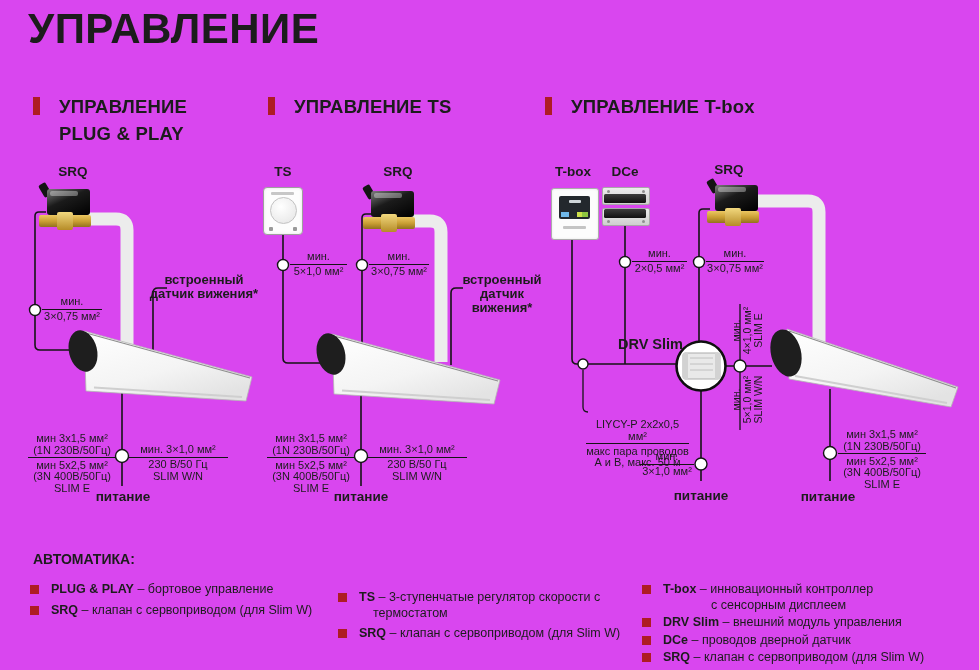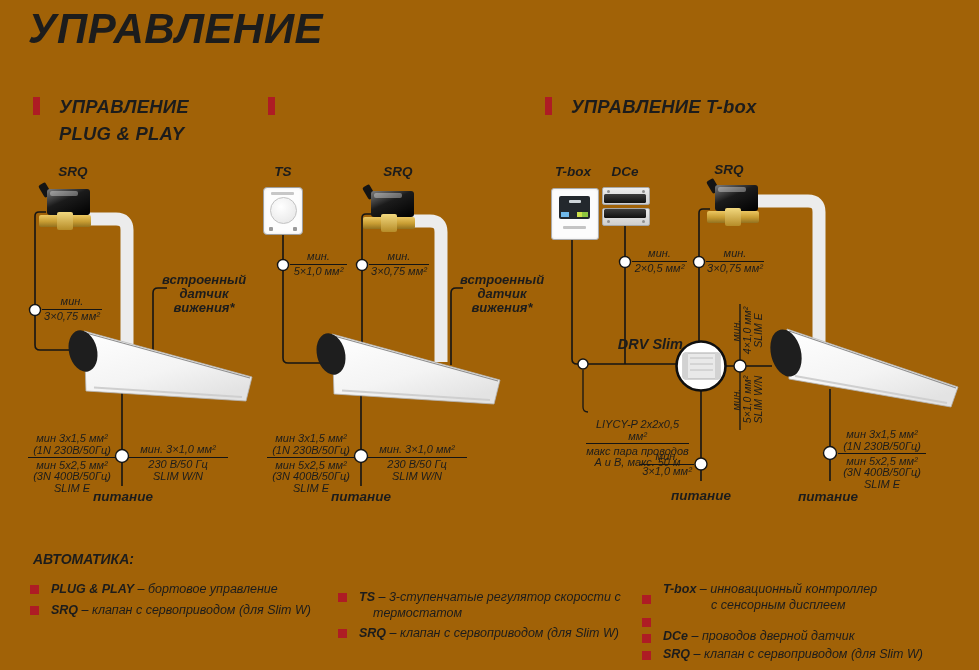--- a/index.html
+++ b/index.html
@@ -1,17 +1,17 @@
 <!DOCTYPE html>
 <html><head>
 <meta charset="utf-8">
 <style>
   html,body{margin:0;padding:0;background:#ffffff;}
   body{font-family:"Liberation Sans","DejaVu Sans",sans-serif;color:#1c1c1c;}
-  .page{position:relative;width:979px;height:670px;background:#a16207;overflow:hidden;font-style:italic;}
+  .page{position:relative;width:979px;height:670px;background:#d946ef;overflow:hidden;}
   .abs{position:absolute;}
   .title{font-size:42px;font-weight:800;letter-spacing:.5px;line-height:46px;}
   .sec-bar{width:7px;height:18px;}
   .sec-title{font-size:18.5px;font-weight:800;line-height:27px;letter-spacing:.2px;}
   .dev-label{font-weight:700;font-size:13.5px;text-align:center;}
   .power-label{font-weight:700;font-size:13.5px;text-align:center;}
   .motion{font-weight:700;font-size:13px;line-height:14px;text-align:center;}
   .callout{font-size:11px;line-height:11.5px;text-align:center;}
   .co-top{border-bottom:1.4px solid #141414;padding-bottom:1px;}
   .co-bot{padding-top:1.5px;}
@@ -35,21 +35,21 @@
   .tbox-dev .chip-b{position:absolute;left:2px;bottom:2px;width:8px;height:5px;background:#6fb7e8;}
   .tbox-dev .chip-g{position:absolute;right:2px;bottom:2px;width:11px;height:5px;background:linear-gradient(90deg,#cde04a 50%,#8fc641 50%);}
   .tbox-dev .slot{position:absolute;left:11px;top:37px;width:23px;height:2.5px;background:#c4c4c4;border-radius:1px;}
   .dce-dev{width:46px;height:40px;}
   .dce-plate{position:absolute;left:0;width:46px;height:16px;background:linear-gradient(180deg,#ededed,#cfcfcf);border:1px solid #a8a8a8;border-radius:2px;}
   .dce-bar{position:absolute;left:2px;width:42px;height:9px;background:linear-gradient(180deg,#3d3d3d,#101010);border-radius:1.5px;}
   .screw{position:absolute;width:3px;height:3px;border-radius:50%;background:#8f8f8f;}
   
   .legend-h{font-weight:800;font-size:14px;}
   .legend-item{display:flex;margin-bottom:5px;font-size:12.5px;line-height:15.5px;}
-  .legend-col3 .legend-item{margin-bottom:2px;align-items:center;}
+  .legend-col3 .legend-item{margin-bottom:2px;}
   .bullet{flex:0 0 auto;width:9px;height:9px;margin:3px 12px 0 0;}
   .term{font-weight:700;}
   .desc2{margin-left:14px;}
   .legend-col3 .desc2{margin-left:48px;}
 </style>
 </head>
 <body>
 
 <div class="page">
 
@@ -134,20 +134,21 @@
   </svg>
 
   <div class="abs title" style="left:28px;top:6px">УПРАВЛЕНИЕ</div>
 
   <div class="abs sec-bar" style="left: 33px; top: 97px; background: rgb(174, 28, 36);"></div>
   <div class="abs sec-title" style="left:59px;top:93px">
     <div>УПРАВЛЕНИЕ</div>
     <div>PLUG &amp; PLAY</div>
   </div>
   <div class="abs sec-bar" style="left: 268px; top: 97px; background: rgb(174, 28, 36);"></div>
+  <div class="abs sec-title" style="left:294px;top:93px">УПРАВЛЕНИЕ TS</div>
   <div class="abs sec-bar" style="left: 545px; top: 97px; background: rgb(174, 28, 36);"></div>
   <div class="abs sec-title" style="left:571px;top:93px">УПРАВЛЕНИЕ T-box</div>
 
   <div class="abs dev-label" style="left:43px;top:164px;width:60px">SRQ</div>
   <div class="abs valve" style="left:34px;top:182px">
     <div class="stem"></div>
     <div class="vbody"></div>
     <div class="brass"></div>
   </div>
   <div class="abs callout" style="left:42px;top:296px;width:60px">
@@ -319,20 +320,21 @@
     </div>
   </div>
 
   <div class="abs legend-col3" style="left:642px;top:582px;width:332px">
     <div class="legend-item">
       <span class="bullet" style="background: rgb(174, 28, 36);"></span>
       <div><span class="term">T-box</span> <span>– инновационный контроллер</span><div class="desc2">с сенсорным дисплеем</div></div>
     </div>
     <div class="legend-item">
       <span class="bullet" style="background: rgb(174, 28, 36);"></span>
+      <div><span class="term">DRV Slim</span> <span>– внешний модуль управления</span><div class="desc2"></div></div>
     </div>
     <div class="legend-item">
       <span class="bullet" style="background: rgb(174, 28, 36);"></span>
       <div><span class="term">DCe</span> <span>– проводов дверной датчик</span><div class="desc2"></div></div>
     </div>
     <div class="legend-item">
       <span class="bullet" style="background: rgb(174, 28, 36);"></span>
       <div><span class="term">SRQ</span> <span>– клапан с сервоприводом (для Slim W)</span><div class="desc2"></div></div>
     </div>
   </div>

